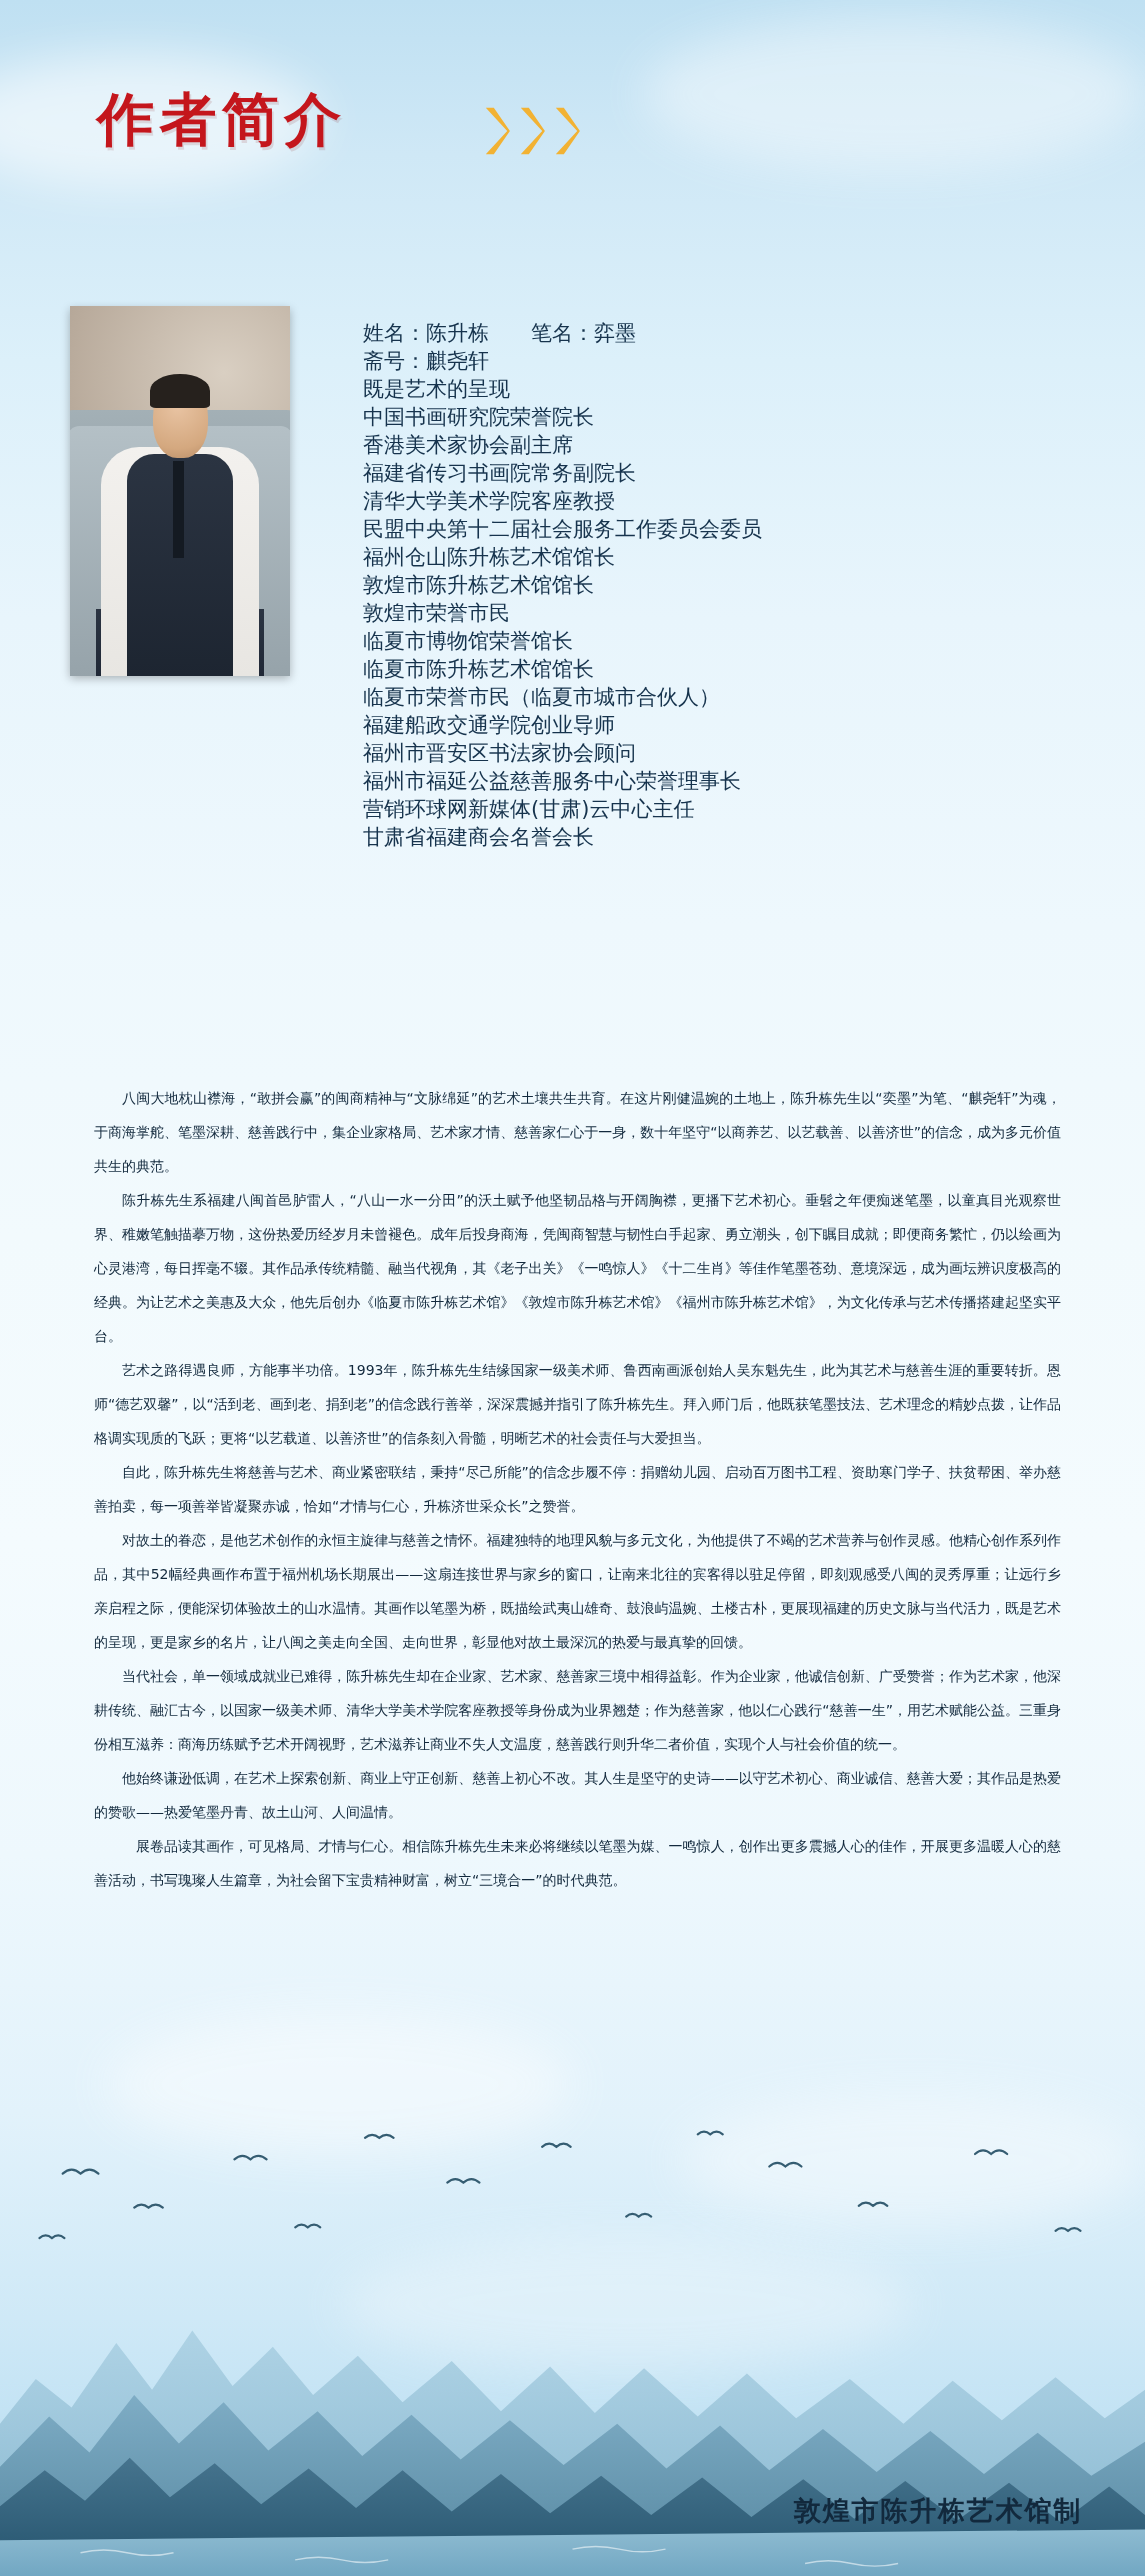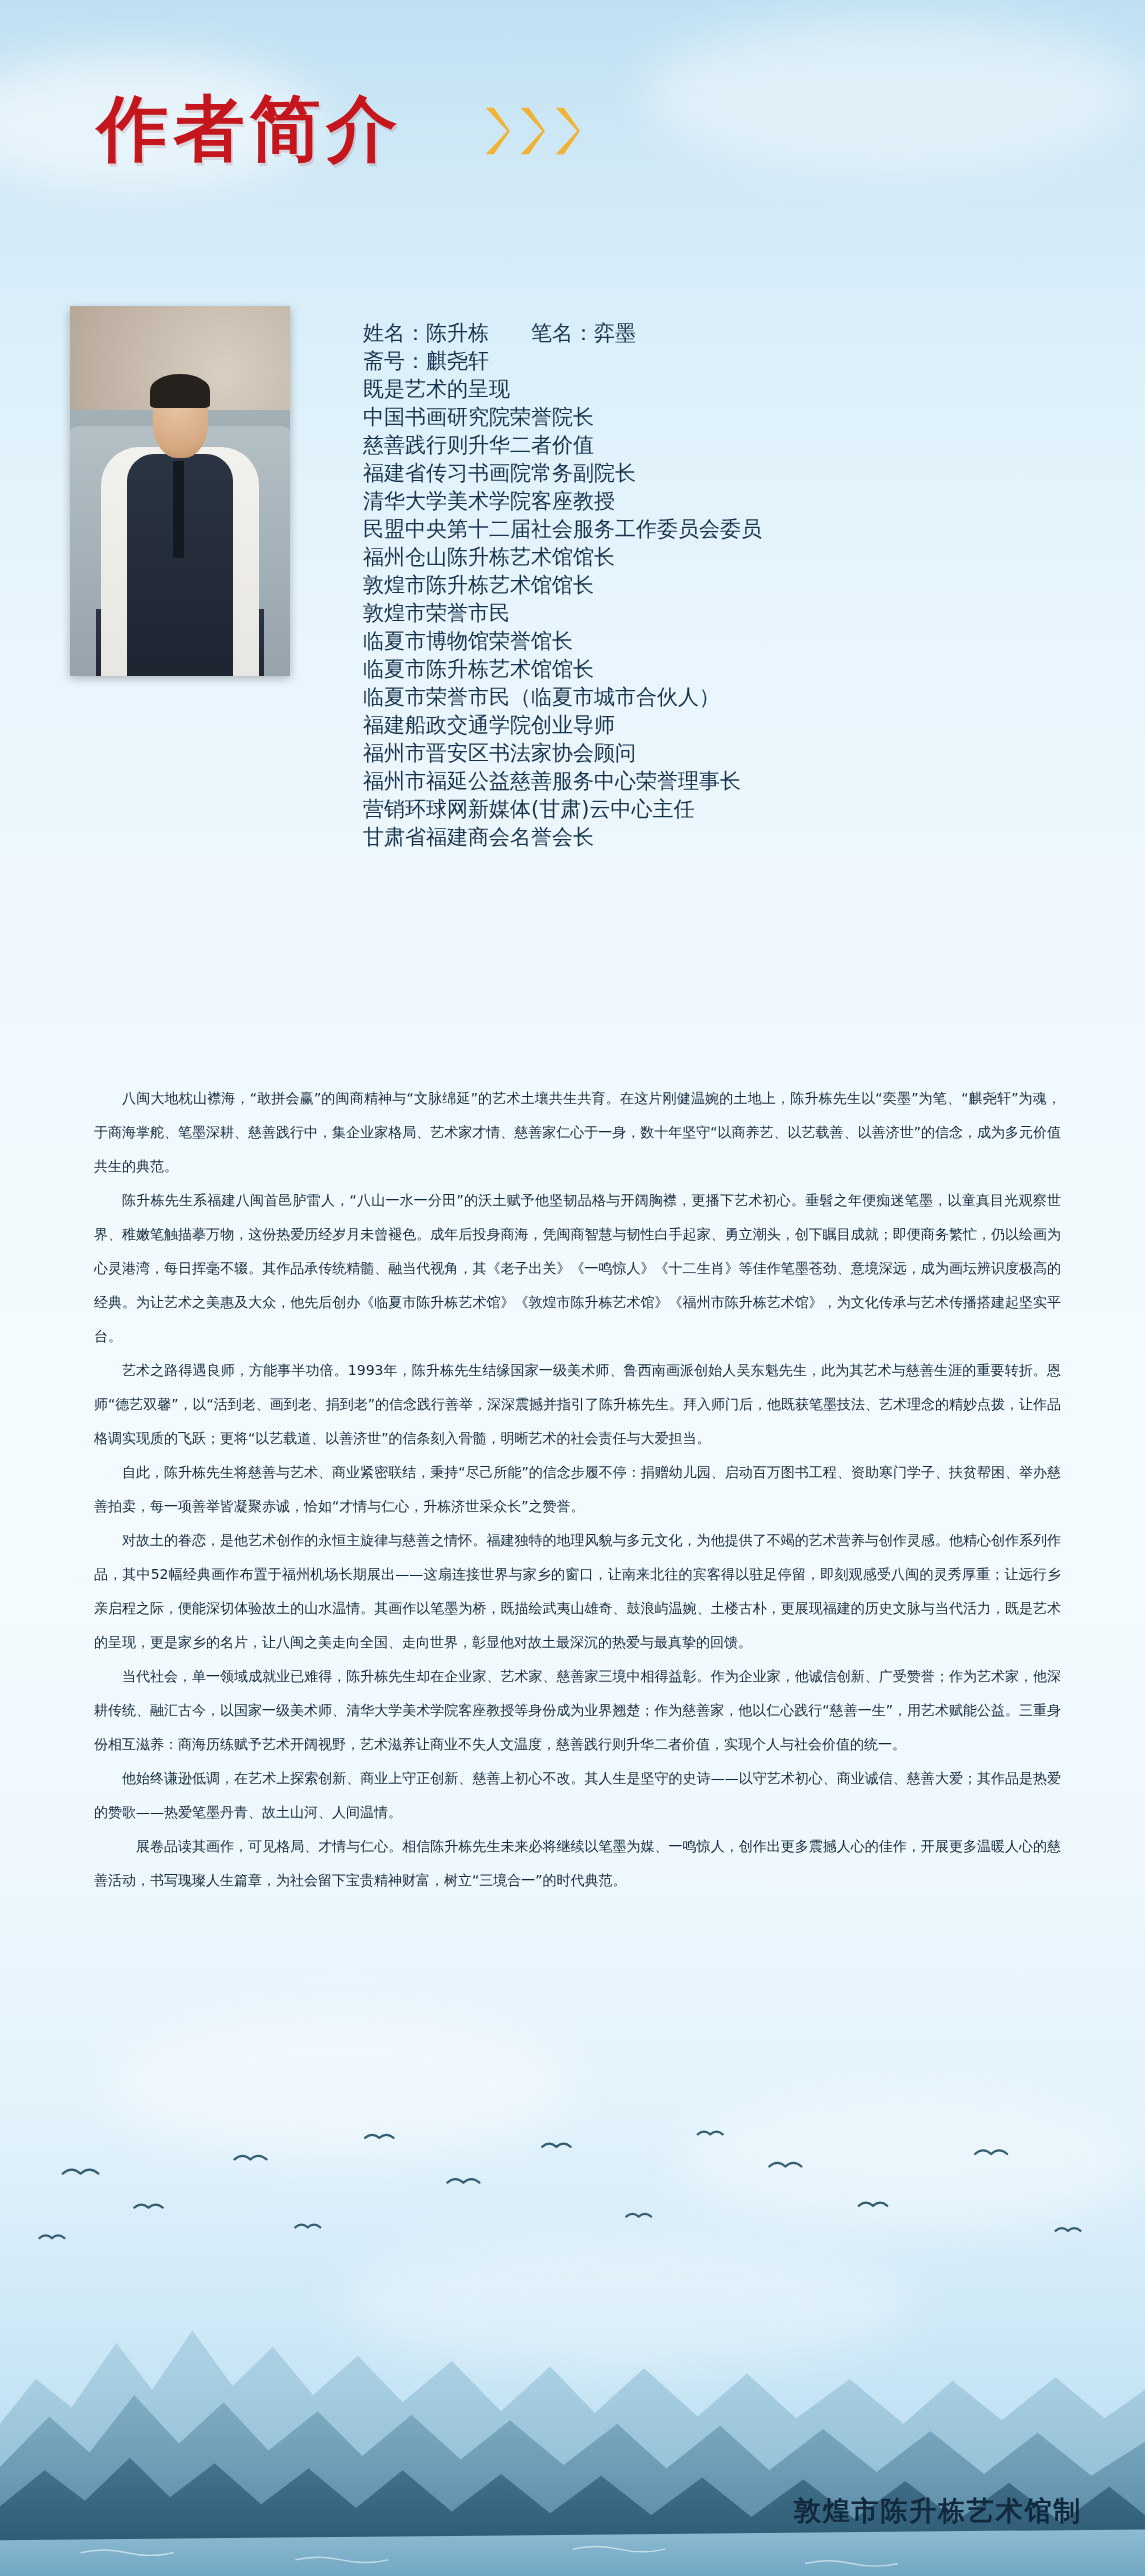--- a/index.html
+++ b/index.html
@@ -49,21 +49,21 @@
     left: 0; top: 0;
     width: 1145px;
     height: 268px;
   }
   .title-zh {
     position: absolute;
     left: 97px;
     top: 82px;
     font-family: "DejaVu Sans", "Liberation Sans", sans-serif;
     font-weight: 700;
-    font-size: 71px;
+    font-size: 57px;
     letter-spacing: 5.4px;
     color: #c4161c;
     text-shadow: 1.8px 2.7px 0 rgba(120,0,0,0.12);
   }
   .chevrons {
     position: absolute;
     left: 483px;
     top: 106px;
     display: flex;
     gap: 8px;
@@ -244,21 +244,21 @@
     <div class="photo-tie"></div>
     <div class="photo-head"></div>
     <div class="photo-hair"></div>
   </div>
 
   <div class="bio">
     <div class="bio-line">姓名：陈升栋　　笔名：弈墨</div>
     <div class="bio-line">斋号：麒尧轩</div>
     <div class="bio-line">既是艺术的呈现</div>
     <div class="bio-line">中国书画研究院荣誉院长</div>
-    <div class="bio-line">慈善践行则升华二者价值</div>
+    <div class="bio-line">香港美术家协会副主席</div>
     <div class="bio-line">福建省传习书画院常务副院长</div>
     <div class="bio-line">清华大学美术学院客座教授</div>
     <div class="bio-line">民盟中央第十二届社会服务工作委员会委员</div>
     <div class="bio-line">福州仓山陈升栋艺术馆馆长</div>
     <div class="bio-line">敦煌市陈升栋艺术馆馆长</div>
     <div class="bio-line">敦煌市荣誉市民</div>
     <div class="bio-line">临夏市博物馆荣誉馆长</div>
     <div class="bio-line">临夏市陈升栋艺术馆馆长</div>
     <div class="bio-line">临夏市荣誉市民（临夏市城市合伙人）</div>
     <div class="bio-line">福建船政交通学院创业导师</div>

